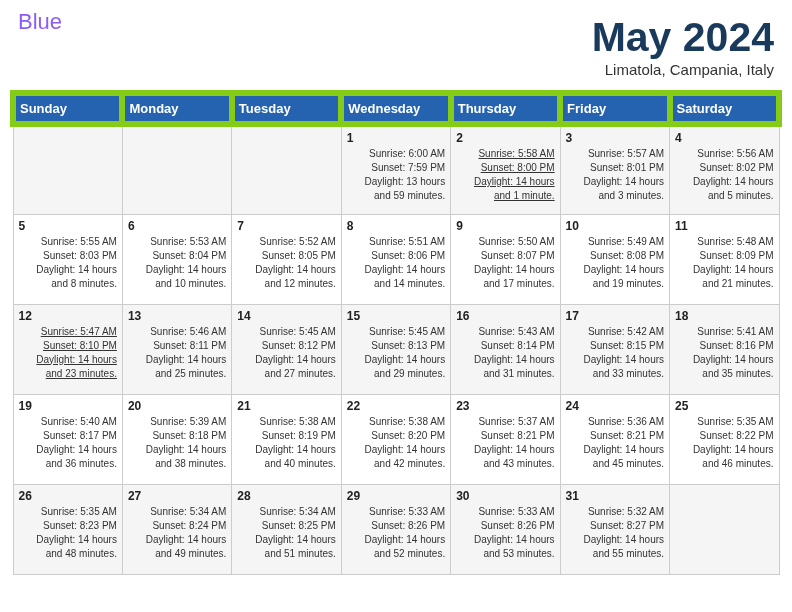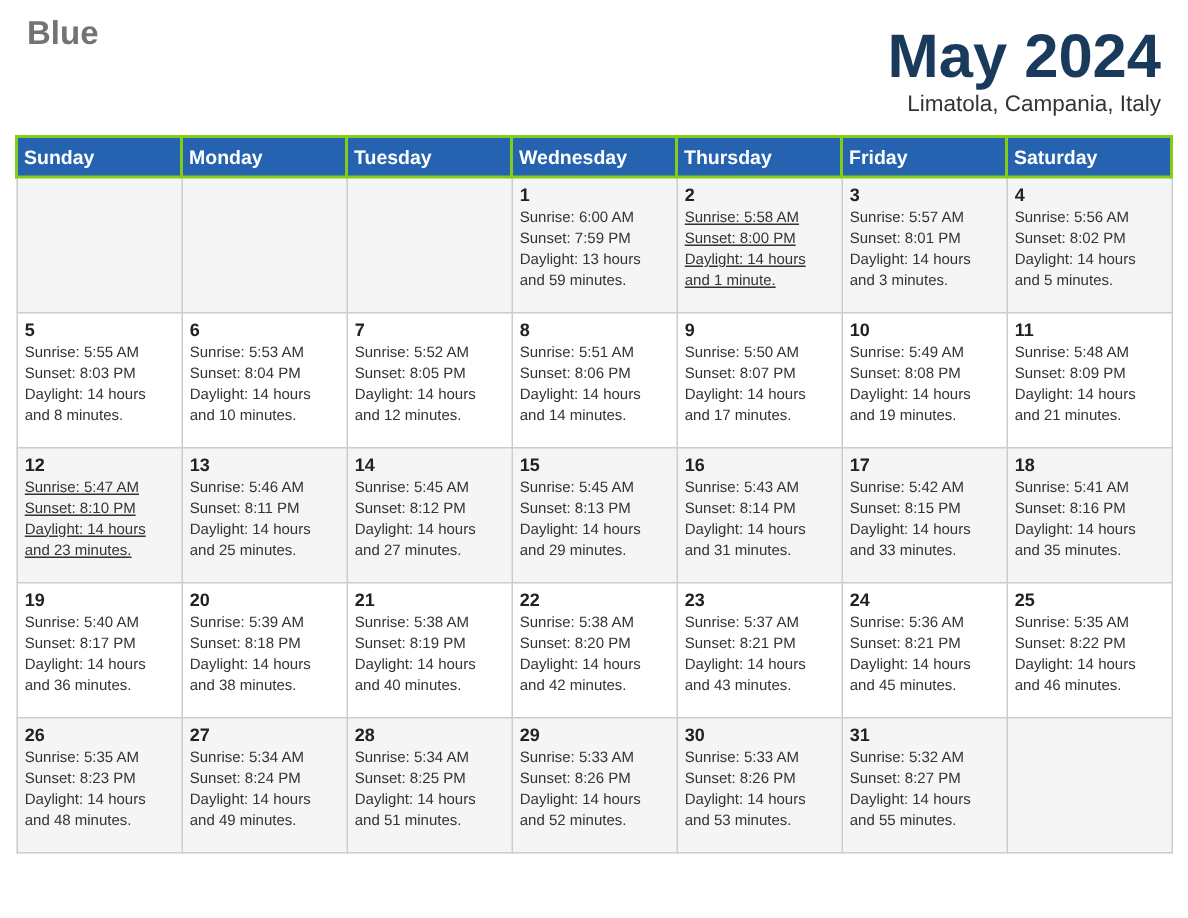--- a/index.html
+++ b/index.html
@@ -37,21 +37,21 @@
       width: 100%;
       border-collapse: collapse;
       table-layout: fixed;
     }
     thead tr th {
       background-color: #2563b0;
       color: #fff;
       font-size: 13px;
       font-weight: bold;
       padding: 5px 4px;
-      border: 2px solid #84cc16;
+      border: 6px solid #84cc16;
       text-align: left;
     }
     tbody tr td {
       border: 1px solid #ccc;
       vertical-align: top;
       padding: 4px 5px;
       font-size: 10.5px;
       color: #222;
       height: 90px;
     }
@@ -64,29 +64,30 @@
     .day-num {
       font-weight: bold;
       font-size: 12px;
       display: block;
       margin-bottom: 2px;
     }
     .cell-content {
       font-size: 10px;
       line-height: 1.4;
       color: #333;
+      text-align: right;
     }
   </style>
 </head>
 <body>
 
 <div class="header">
   <div class="logo">
     <div>
-      <div style="font-size:22px;font-weight:bold;color:#737373;line-height:1.1;margin-top:-4px;">Blue</div>
+      <div style="font-size:22px;font-weight:normal;color:#8b5cf6;line-height:1.1;margin-top:-4px;">Blue</div>
     </div>
   </div>
   <div class="title-section">
     <div class="month-title">May 2024</div>
     <div class="location">Limatola, Campania, Italy</div>
   </div>
 </div>
 
 <table>
   <thead>

